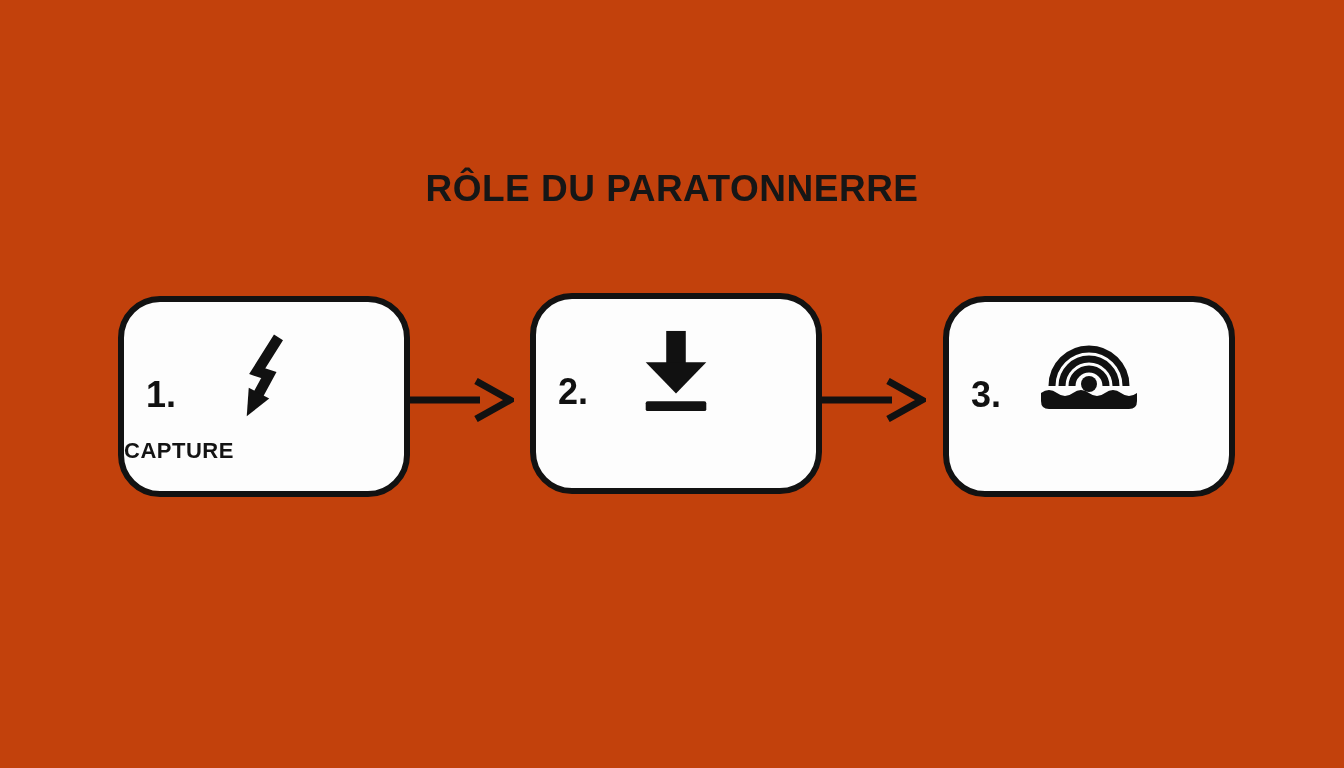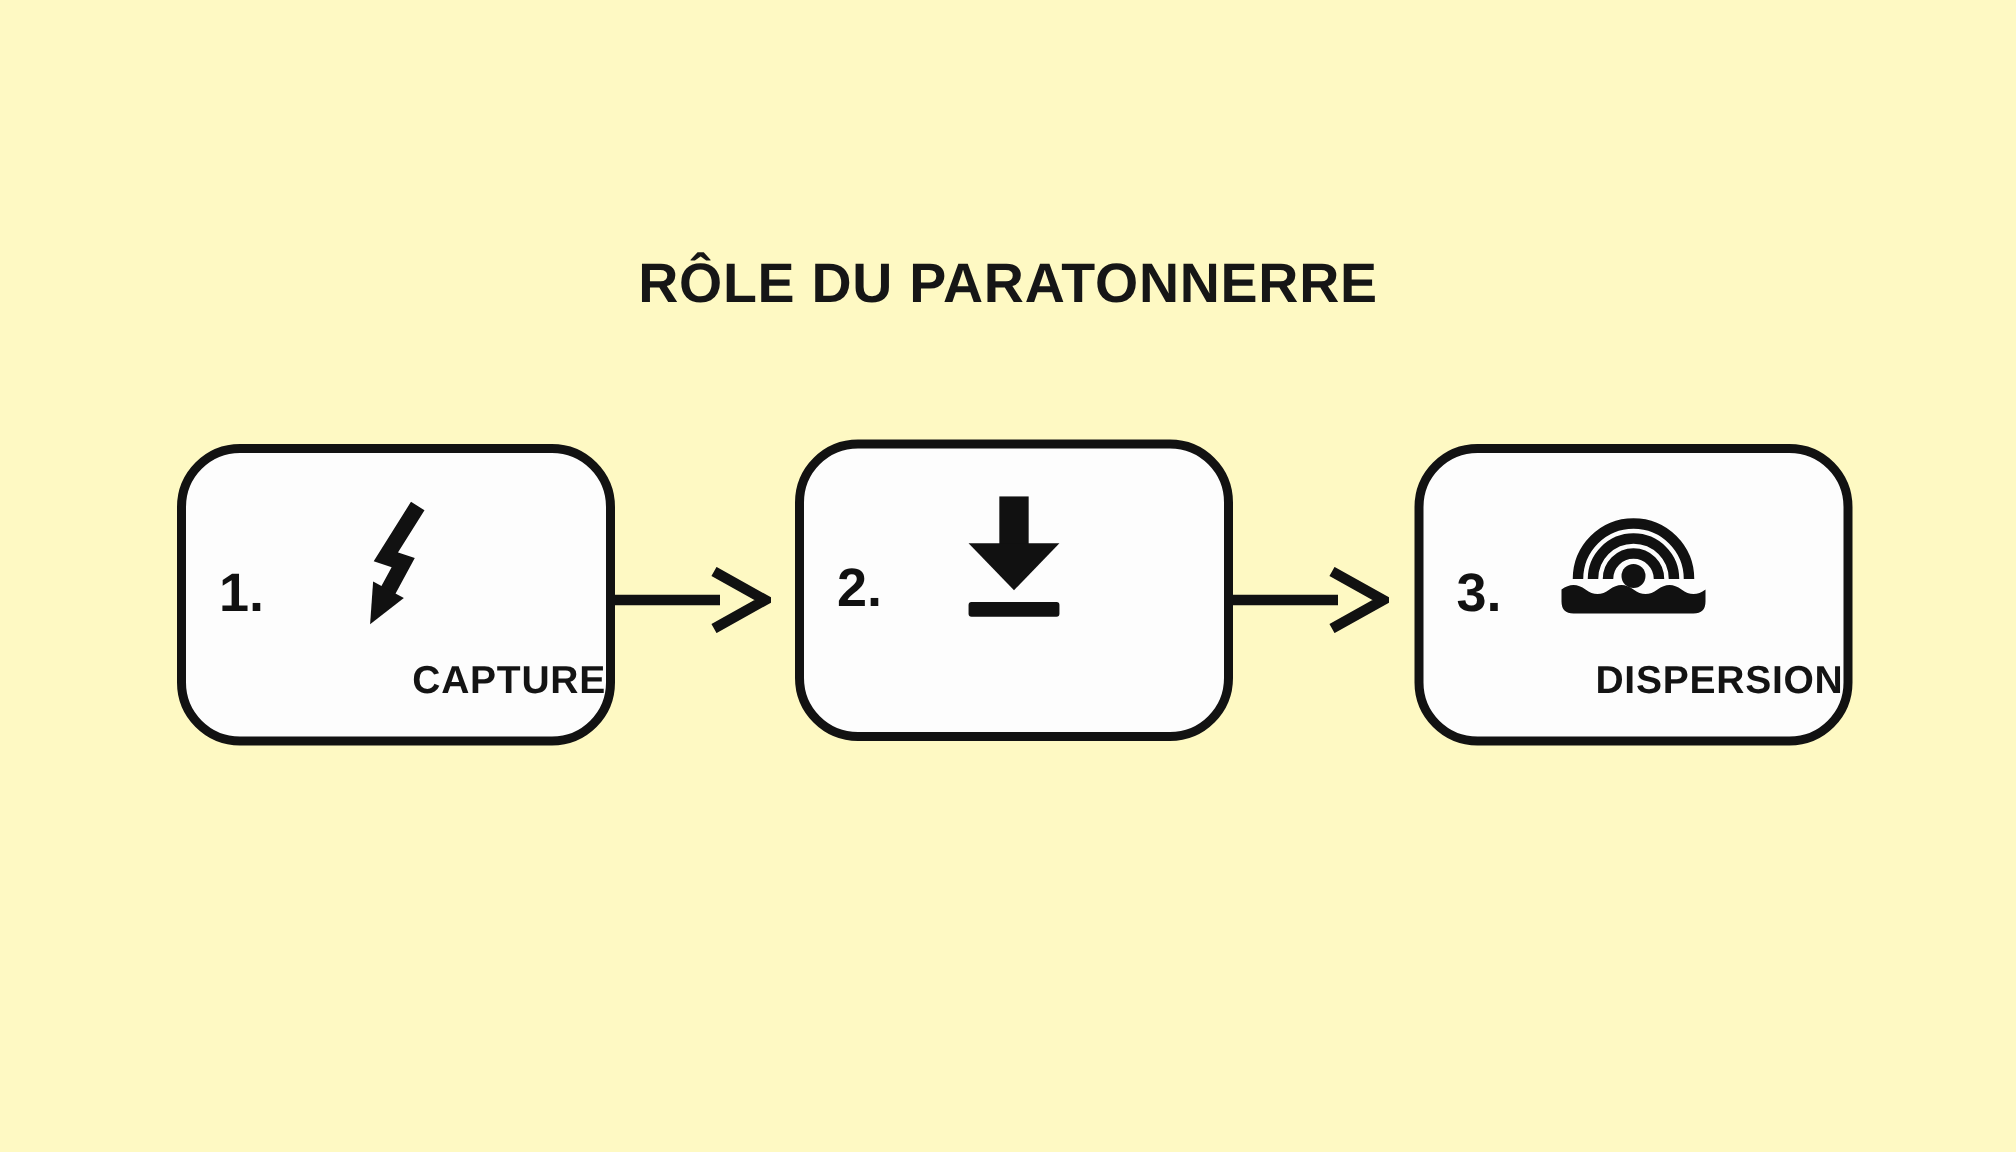--- a/index.html
+++ b/index.html
@@ -1,18 +1,18 @@
 <!DOCTYPE html>
 <html><head>
 <meta charset="utf-8">
 <style>
   html,body { margin:0; padding:0; }
   .canvas {
     position:relative; width:1344px; height:768px;
-    background:#fef9c3; overflow:hidden;
+    background:#c2410c; overflow:hidden;
     font-family:"Liberation Sans", sans-serif; color:#111;
   }
   .title {
     position:absolute; top:168px; left:0; width:1344px;
     text-align:center; font-size:37px; font-weight:700;
     letter-spacing:0.5px; color:#161616;
   }
   .step-box {
     position:absolute; top:296px; width:292px; height:201px;
     border:6px solid #121212; border-radius:42px;
@@ -24,21 +24,21 @@
   .step-number {
     position:absolute; left:22px; top:50%; transform:translateY(-54%);
     font-size:36px; font-weight:700; color:#111;
   }
   .step-icon {
     position:absolute; left:50%; transform:translateX(-50%);
     top:30px; line-height:0;
   }
   .step-label {
     position:absolute; left:0; width:100%; top:136px;
-    text-align:right; font-size:26px; font-weight:700;
+    text-align:left; font-size:22px; font-weight:700;
     letter-spacing:0.5px; color:#141414;
   }
   .flow-arrow { position:absolute; top:378px; line-height:0; }
   .flow-arrow.a1 { left:410px; }
   .flow-arrow.a2 { left:822px; }
   svg .ink { fill:#111; }
   svg .stroke { stroke:#111; fill:none; }
 </style>
 </head>
 <body>
@@ -89,16 +89,15 @@
     <div class="step-number">3.</div>
     <div class="step-icon">
       <svg width="100" height="78" viewBox="0 0 100 78" aria-hidden="true">
         <path class="stroke" d="M13 54 A37 37 0 0 1 87 54" stroke-width="7"></path>
         <path class="stroke" d="M23 54 A27 27 0 0 1 77 54" stroke-width="7"></path>
         <path class="stroke" d="M33 54 A17 17 0 0 1 67 54" stroke-width="7"></path>
         <circle class="ink" cx="50" cy="52" r="8"></circle>
         <path class="ink" d="M2 61 Q10 55 18 61 T34 61 T50 61 T66 61 T82 61 T98 61 L98 69 Q98 77 90 77 L10 77 Q2 77 2 69 Z"></path>
       </svg>
     </div>
-    <div class="step-label">DISPERSION</div>
   </div>
 
 </div>
 
 </body></html>

